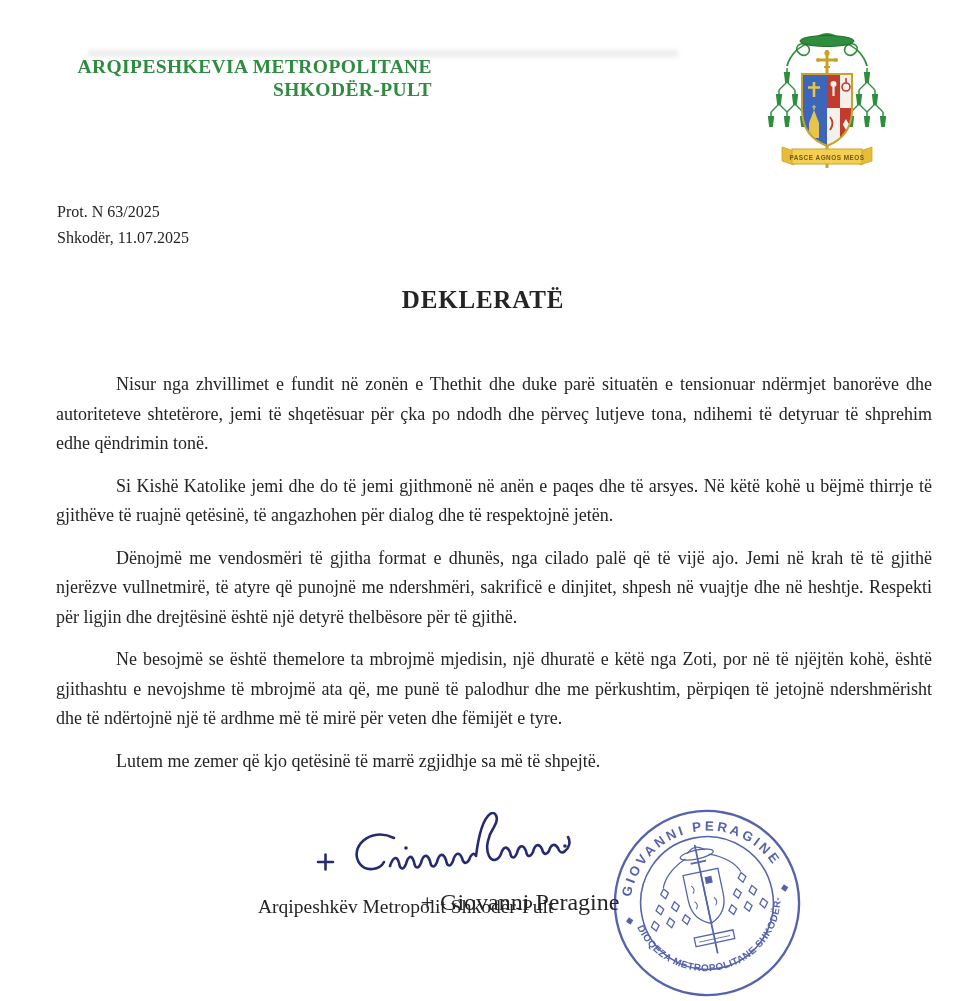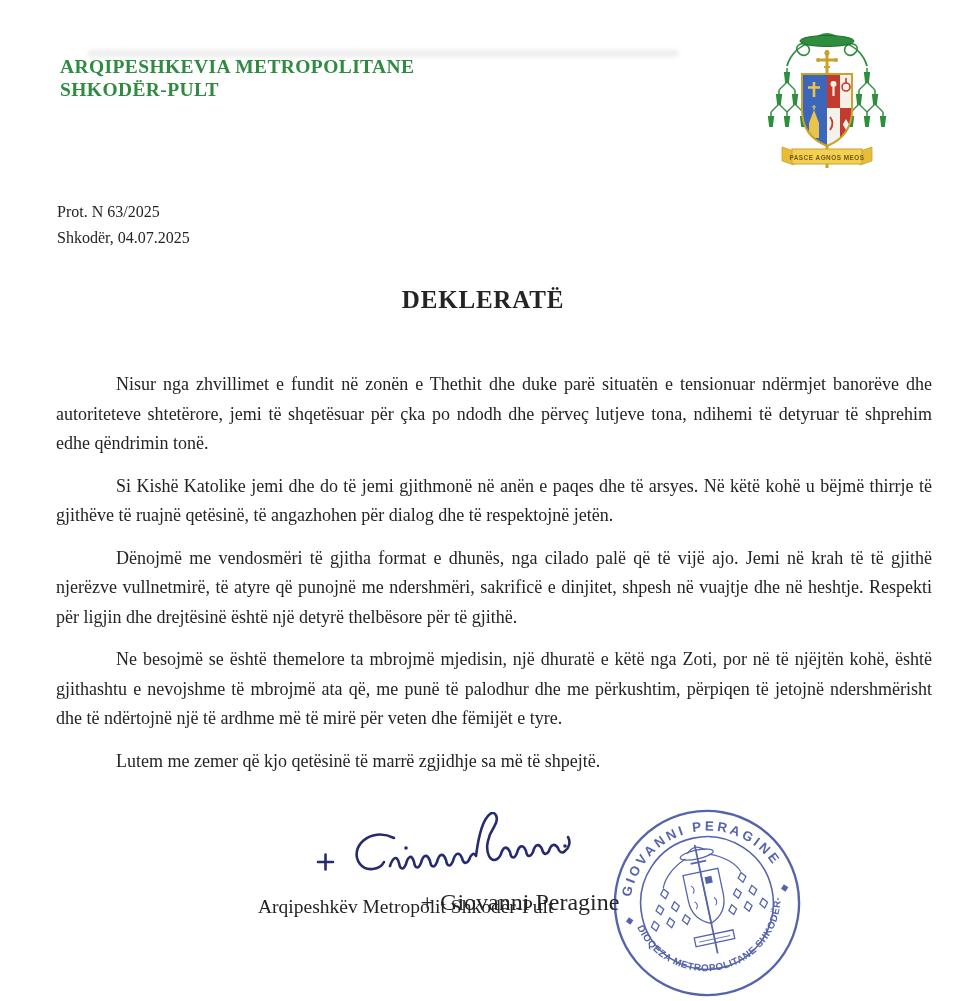--- a/index.html
+++ b/index.html
@@ -17,21 +17,21 @@
     left: 88px; top: 50px;
     width: 590px; height: 7px;
     background: #dedede;
     opacity: .55;
     filter: blur(2px);
   }
   .org-block {
     position: absolute;
     left: 60px; top: 55px;
     width: 372px;
-    text-align: left;
+    text-align: right;
     color: #2e8b40;
     font-weight: bold;
     font-size: 19.5px;
     line-height: 23px;
     letter-spacing: 0.4px;
   }
   .crest { position: absolute; left: 762px; top: 20px; }
   .ref-block {
     position: absolute;
     left: 57px; top: 199px;
@@ -157,21 +157,21 @@
     <g>
       <path d="M20,127 l12,4 v14 l-12,-4 z" fill="#e8bc38" stroke="#caa42e" stroke-width="0.8"></path>
       <path d="M110,127 l-12,4 v14 l12,-4 z" fill="#e8bc38" stroke="#caa42e" stroke-width="0.8"></path>
       <rect x="30" y="129" width="70" height="15" fill="#f4cf52" stroke="#caa42e" stroke-width="1"></rect>
       <text x="65" y="139.5" text-anchor="middle" font-size="6.4" letter-spacing="0.5" fill="#6f5a10" font-family="Liberation Sans, sans-serif" font-weight="bold">PASCE AGNOS MEOS</text>
     </g>
   </svg>
 
   <div class="ref-block">
     <div>Prot. N 63/2025</div>
-    <div>Shkodër, 04.07.2025</div>
+    <div>Shkodër, 11.07.2025</div>
   </div>
 
   <h1 class="doc-title">DEKLERATË</h1>
 
   <div class="body-text">
     <p>Nisur nga zhvillimet e fundit në zonën e Thethit dhe duke parë situatën e tensionuar ndërmjet banorëve dhe autoriteteve shtetërore, jemi të shqetësuar për çka po ndodh dhe përveç lutjeve tona, ndihemi të detyruar të shprehim edhe qëndrimin tonë.</p>
     <p>Si Kishë Katolike jemi dhe do të jemi gjithmonë në anën e paqes dhe të arsyes. Në këtë kohë u bëjmë thirrje të gjithëve të ruajnë qetësinë, të angazhohen për dialog dhe të respektojnë jetën.</p>
     <p>Dënojmë me vendosmëri të gjitha format e dhunës, nga cilado palë që të vijë ajo. Jemi në krah të të gjithë njerëzve vullnetmirë, të atyre që punojnë me ndershmëri, sakrificë e dinjitet, shpesh në vuajtje dhe në heshtje. Respekti për ligjin dhe drejtësinë është një detyrë thelbësore për të gjithë.</p>
     <p>Ne besojmë se është themelore ta mbrojmë mjedisin, një dhuratë e këtë nga Zoti, por në të njëjtën kohë, është gjithashtu e nevojshme të mbrojmë ata që, me punë të palodhur dhe me përkushtim, përpiqen të jetojnë ndershmërisht dhe të ndërtojnë një të ardhme më të mirë për veten dhe fëmijët e tyre.</p>
     <p>Lutem me zemer që kjo qetësinë të marrë zgjidhje sa më të shpejtë.</p>

